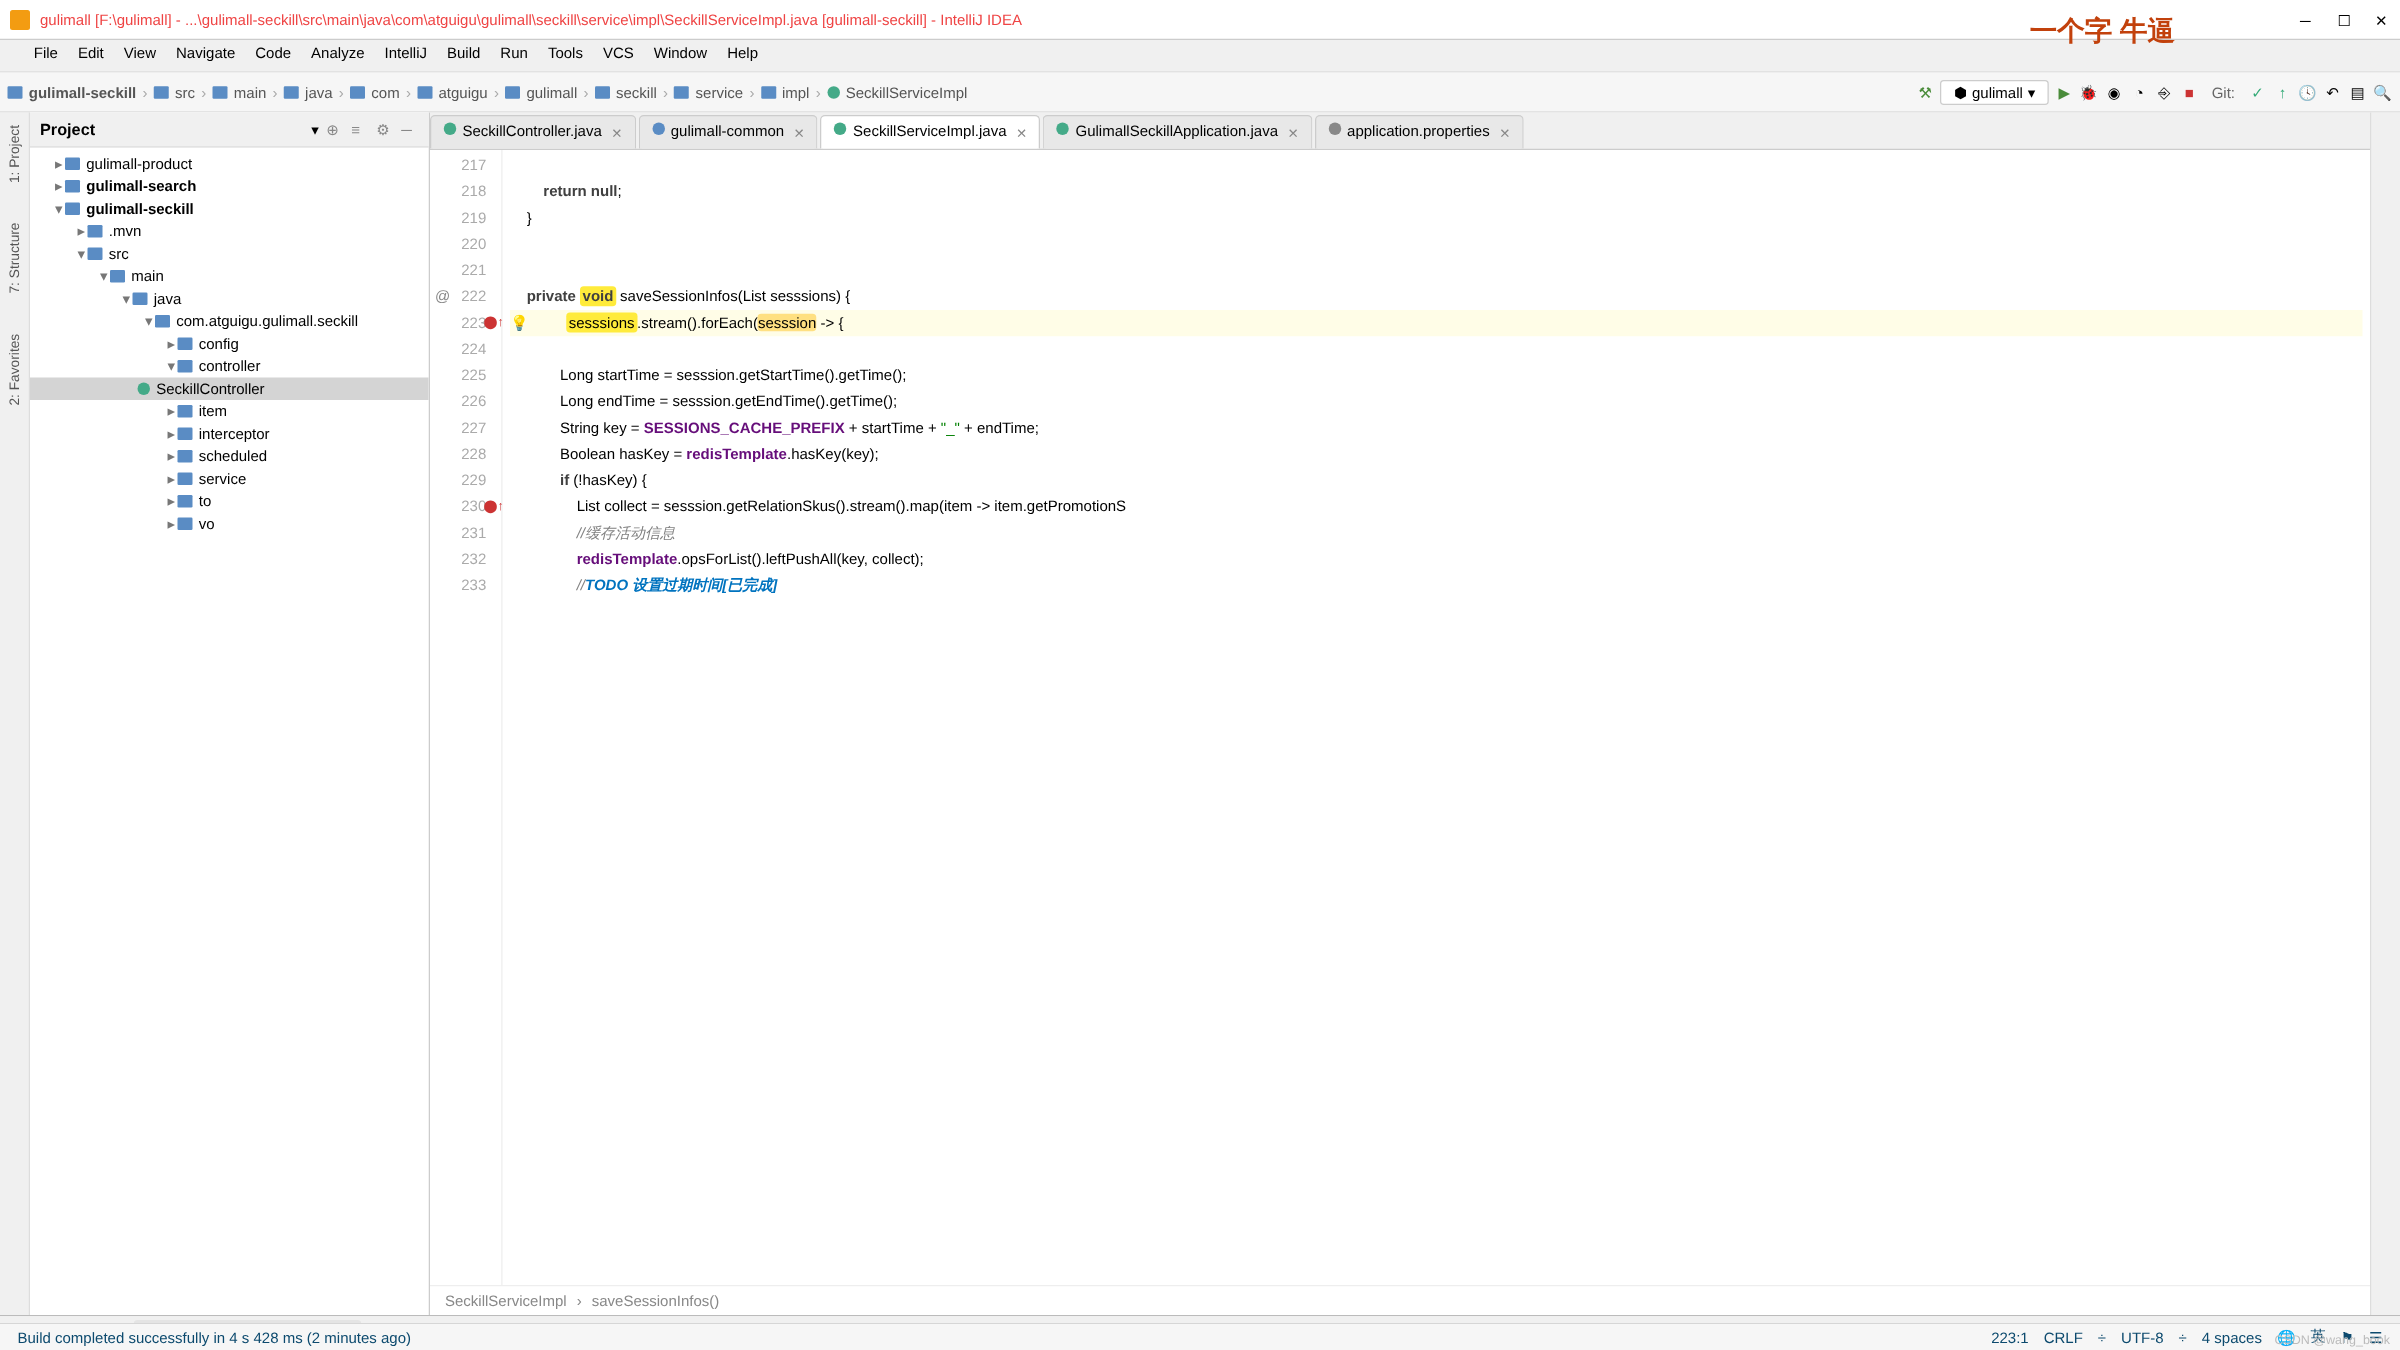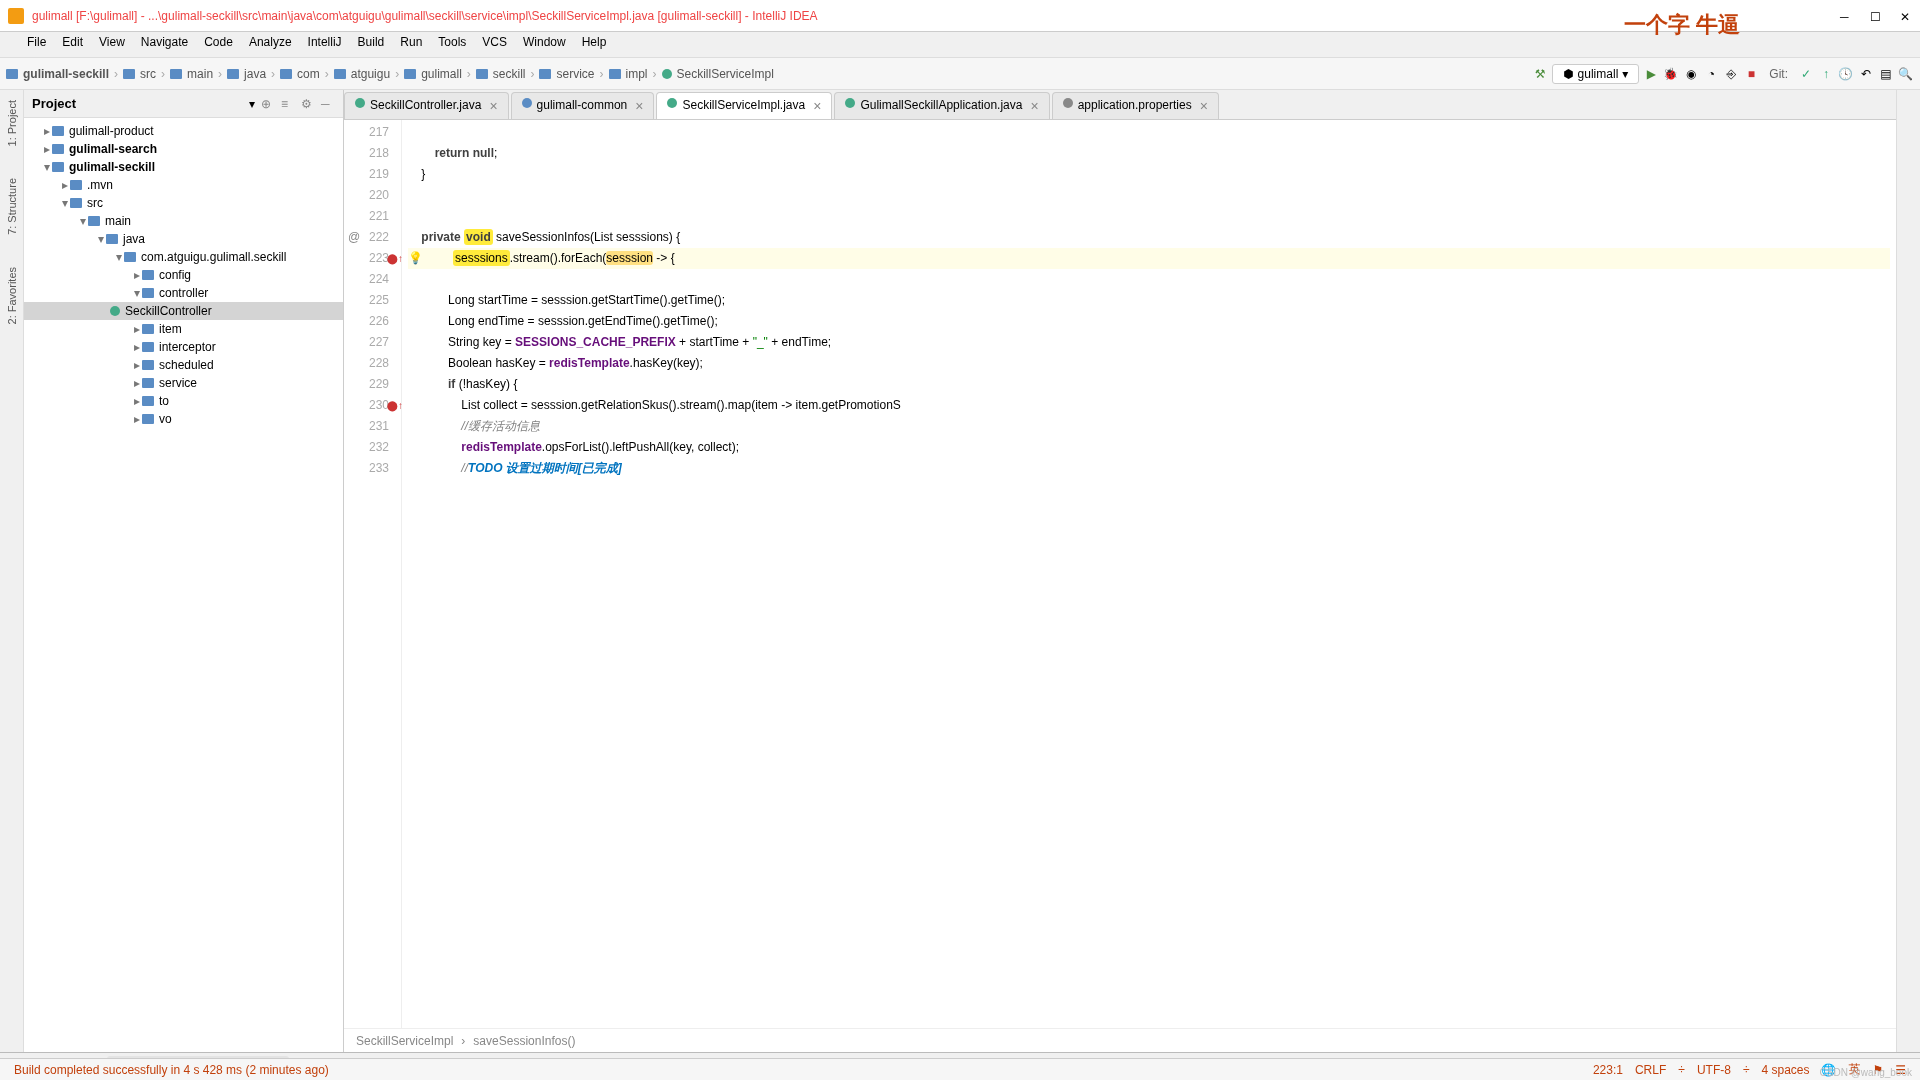--- a/index.html
+++ b/index.html
@@ -56,21 +56,21 @@
 .rundash{height:280px;display:flex;flex-direction:column;border-top:1px solid #bbb;background:#fff}
 .rundash-hd{height:26px;background:#f0f0f0;display:flex;align-items:center;padding:0 8px;border-bottom:1px solid #ddd}
 .rundash-hd .rdtitle{font-size:12px;color:#555;margin-right:12px}
 .rundash-hd .rdapp{background:#e4e4e4;padding:3px 8px;border-radius:3px;font-size:12px}
 .rundash-body{flex:1;display:flex;overflow:hidden}
 .rdleft{width:30px;background:#f6f6f6;border-right:1px solid #ddd;display:flex;flex-direction:column;align-items:center;padding:4px 0;gap:6px}
 .runlist{width:470px;border-right:1px solid #ccc;display:flex;flex-direction:column;overflow:auto}
 .runtoolbar{height:28px;background:#f6f6f6;display:flex;align-items:center;padding:0 6px;gap:8px;border-bottom:1px solid #ddd}
 .console{flex:1;display:flex;flex-direction:column;overflow:hidden}
 .contabs{height:28px;background:#f0f0f0;display:flex;align-items:flex-end;padding-left:4px;border-bottom:1px solid #ddd}
-.statusbar{position:fixed;bottom:0;left:0;right:0;height:22px;background:#f6f6f6;border-top:1px solid #ccc;display:flex;align-items:center;padding:0 8px;font-size:12px;color:#c2410c}
+.statusbar{position:fixed;bottom:0;left:0;right:0;height:22px;background:#f6f6f6;border-top:1px solid #ccc;display:flex;align-items:center;padding:0 8px;font-size:12px;color:#0c4a6e}
 .statusbar .spacer{flex:1}
 .statusbar span{margin:0 6px}
 .watermark{position:fixed;top:10px;right:180px;color:#c2410c;font-size:22px;font-weight:bold;z-index:100}
 .csdn{position:fixed;bottom:2px;right:8px;font-size:10px;color:#bbb}
 </style>
 </head>
 <body>
 
 <div class="watermark">一个字  牛逼</div>
 

